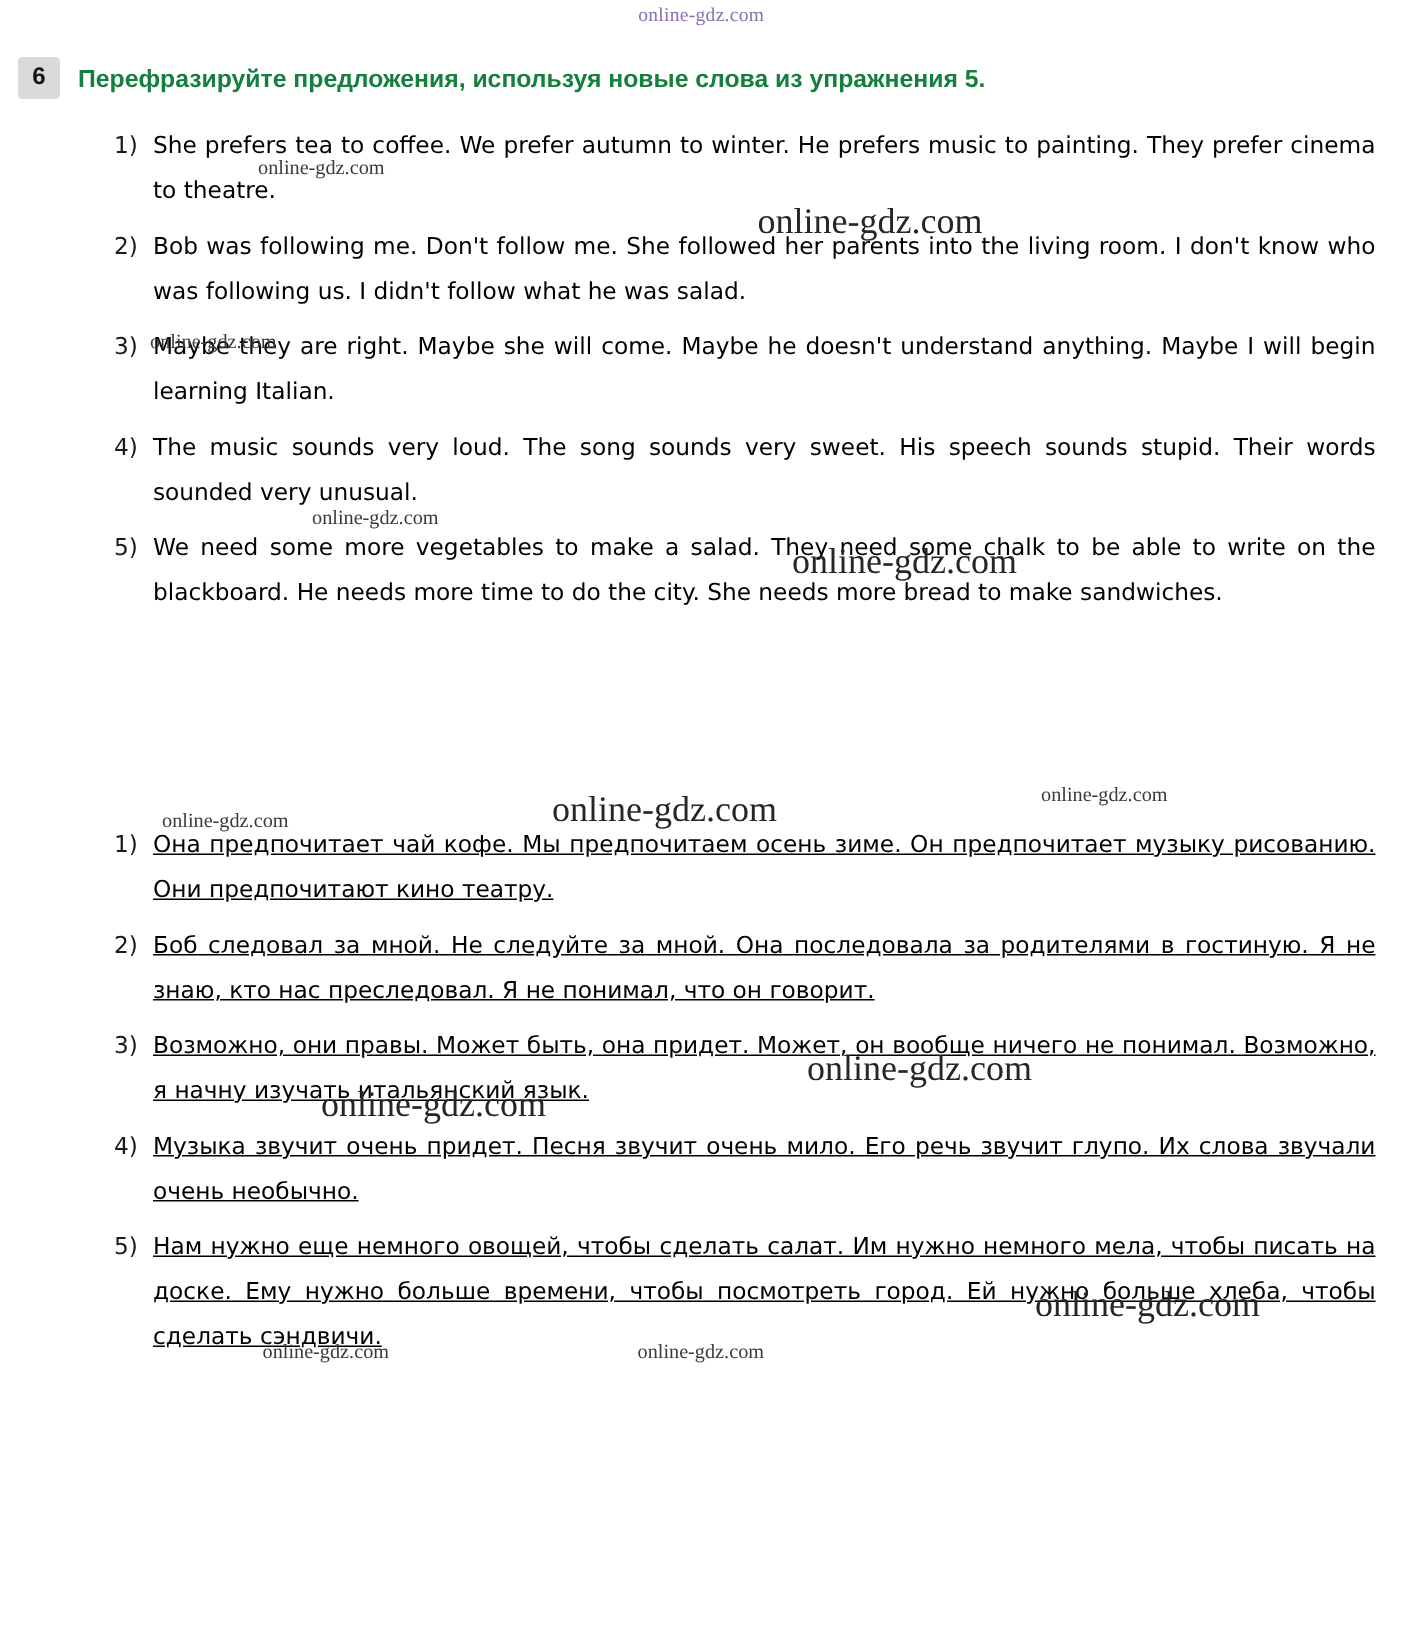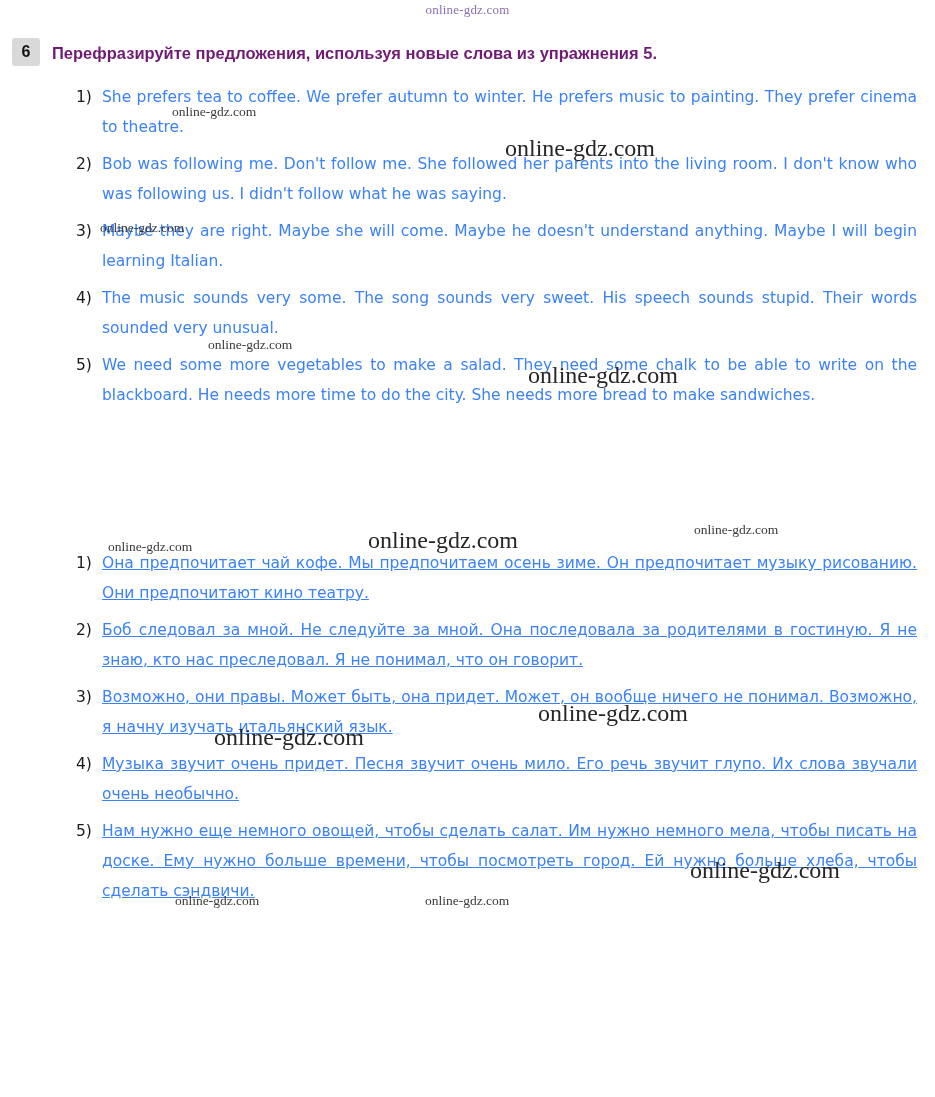--- a/index.html
+++ b/index.html
@@ -56,21 +56,21 @@
     font-weight: bold;
     font-size: 16px;
     color: #111;
     flex: 0 0 auto;
   }
   .ex-title {
     margin-left: 12px;
     font-family: "Liberation Sans", sans-serif;
     font-weight: bold;
     font-size: 16.5px;
-    color: #701a75;
+    color: #15803d;
     line-height: 26px;
     padding-top: 2px;
   }
 
   
   .items {
     position: absolute;
     left: 76px;
     right: 18px;
   }
@@ -88,21 +88,21 @@
     font-family: "DejaVu Sans", sans-serif;
     font-size: 15.5px;
     line-height: 30px;
     color: #1a1a1a;
   }
   .item-text {
     flex: 1 1 auto;
     font-family: "DejaVu Sans", sans-serif;
     font-size: 15.5px;
     line-height: 30px;
-    color: #3b82f6;
+    color: #000000;
     text-align: justify;
     text-justify: inter-word;
   }
   .item-text.ru { font-size: 15.5px; text-decoration: underline; }
 
   
   .wm {
     position: absolute;
     font-family: "Liberation Serif", serif;
     color: #2f2f2f;
@@ -124,29 +124,29 @@
     <div class="ex-title">Перефразируйте предложения, используя новые слова из упражнения 5.</div>
   </div>
 
   <div class="items block-en">
     <div class="item">
       <div class="item-num">1)</div>
       <div class="item-text">She prefers tea to coffee. We prefer autumn to winter. He prefers music to painting. They prefer cinema to theatre.</div>
     </div>
     <div class="item">
       <div class="item-num">2)</div>
-      <div class="item-text">Bob was following me. Don't follow me. She followed her parents into the living room. I don't know who was following us. I didn't follow what he was saying.</div>
+      <div class="item-text">Bob was following me. Don't follow me. She followed her parents into the living room. I don't know who was following us. I didn't follow what he was salad.</div>
     </div>
     <div class="item">
       <div class="item-num">3)</div>
       <div class="item-text">Maybe they are right. Maybe she will come. Maybe he doesn't understand anything. Maybe I will begin learning Italian.</div>
     </div>
     <div class="item">
       <div class="item-num">4)</div>
-      <div class="item-text">The music sounds very some. The song sounds very sweet. His speech sounds stupid. Their words sounded very unusual.</div>
+      <div class="item-text">The music sounds very loud. The song sounds very sweet. His speech sounds stupid. Their words sounded very unusual.</div>
     </div>
     <div class="item">
       <div class="item-num">5)</div>
       <div class="item-text">We need some more vegetables to make a salad. They need some chalk to be able to write on the blackboard. He needs more time to do the city. She needs more bread to make sandwiches.</div>
     </div>
   </div>
 
   <div class="items block-ru">
     <div class="item">
       <div class="item-num">1)</div>

